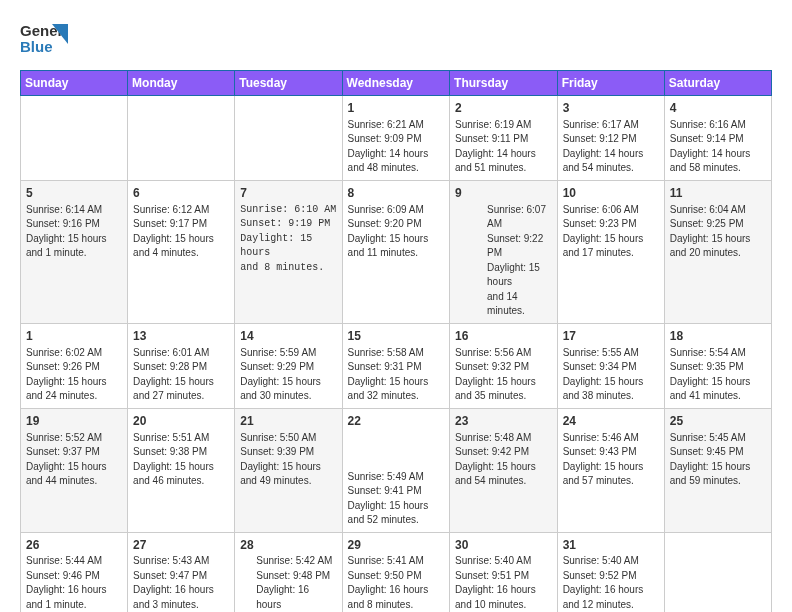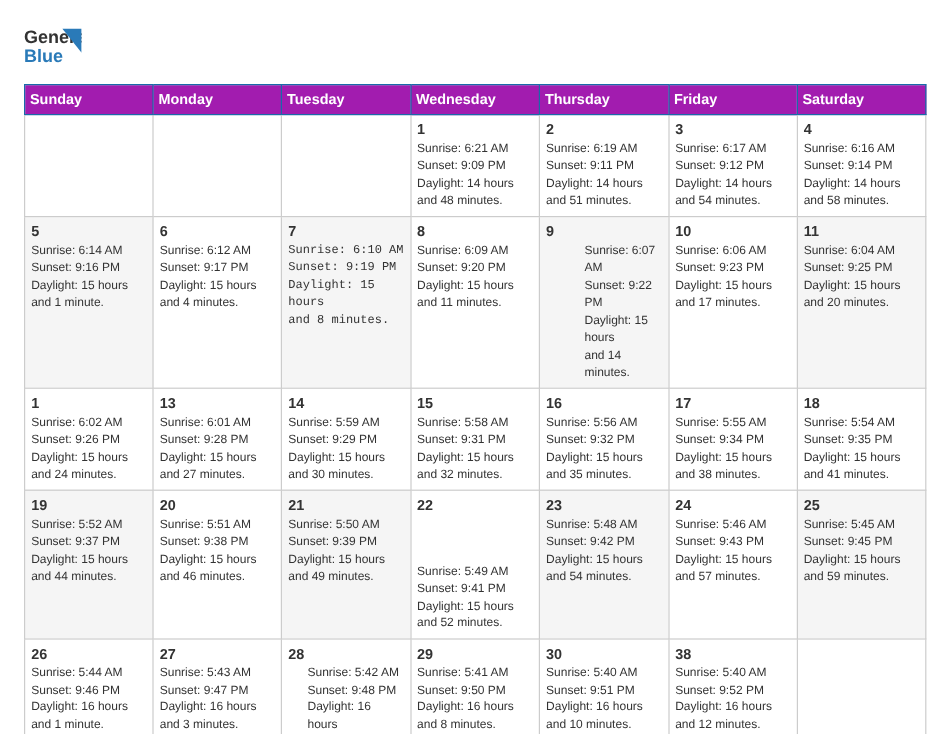--- a/index.html
+++ b/index.html
@@ -36,21 +36,21 @@
     .subtitle {
       font-size: 16px;
       color: #555;
     }
     .calendar {
       width: 100%;
       border-collapse: collapse;
       font-size: 11px;
     }
     .calendar thead tr th {
-      background-color: #a21caf;
+      background-color: #8b5cf6;
       color: #fff;
       font-weight: bold;
       padding: 5px 4px;
       text-align: left;
       border: 1px solid #1a6aa8;
       font-size: 12px;
     }
     .calendar tbody tr td {
       border: 1px solid #ccc;
       vertical-align: top;
@@ -332,21 +332,21 @@
 and 8 minutes.</div>
           </td>
           <td>
             <span class="day-num">30</span>
             <div class="day-info" style="white-space: pre-line;">Sunrise: 5:40 AM
 Sunset: 9:51 PM
 Daylight: 16 hours
 and 10 minutes.</div>
           </td>
           <td>
-            <span class="day-num">38</span>
+            <span class="day-num">31</span>
             <div class="day-info" style="white-space: pre-line;">Sunrise: 5:40 AM
 Sunset: 9:52 PM
 Daylight: 16 hours
 and 12 minutes.</div>
           </td>
           <td class="empty"></td>
         </tr>
       </tbody>
   </table>
 </div>

